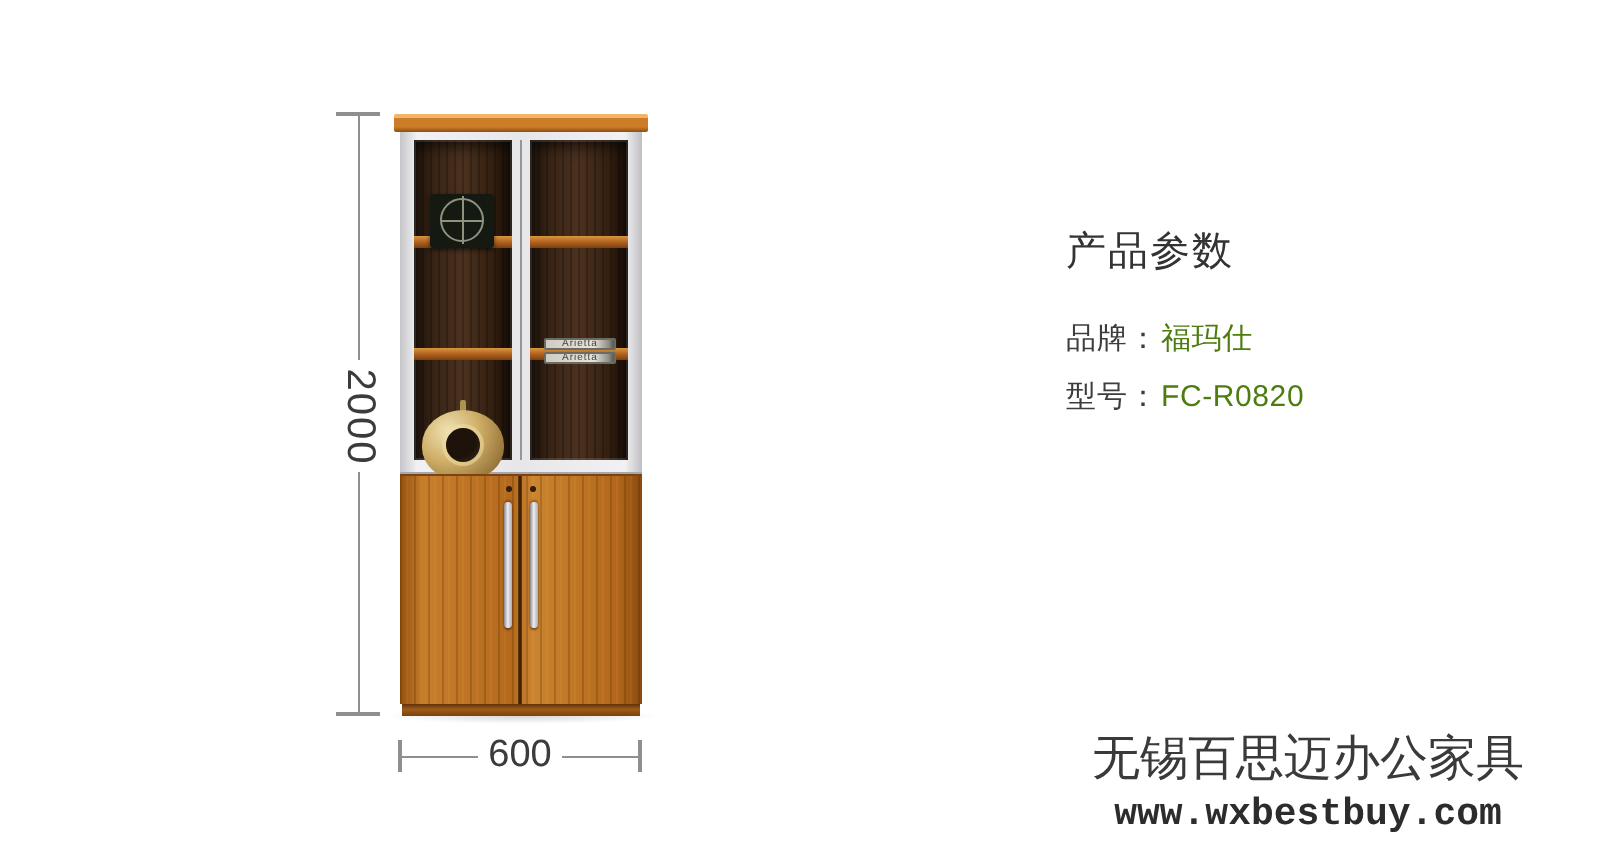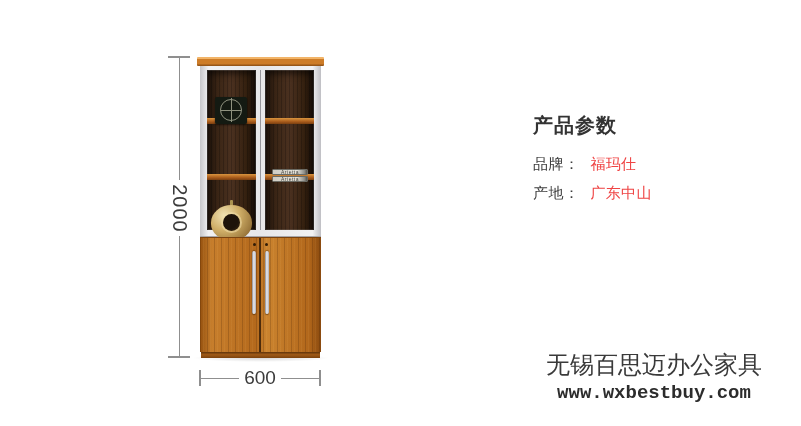--- a/index.html
+++ b/index.html
@@ -77,28 +77,28 @@
     display:flex; align-items:center; justify-content:center; }
   .dim-v-label span { transform:rotate(90deg); font-size:20px; color:#3b3b3b; white-space:nowrap; letter-spacing:1px; }
   .dim-h-line { left:200px; top:378px; width:120px; height:1px; }
   .dim-h-tick { top:370px; width:2px; height:16px; }
   .dim-h-tick.l { left:199px; } .dim-h-tick.r { left:319px; }
   .dim-h-label { position:absolute; left:239px; top:367px; width:42px; height:22px; background:#fff;
     display:flex; align-items:center; justify-content:center; font-size:19px; color:#3b3b3b; }
 
   
   .specs { position:absolute; left:533px; top:112px; }
-  .specs-title { font-size:20px; font-weight:bold; color:#333; letter-spacing:1px; }
+  .specs-title { font-size:20px; font-weight:normal; color:#333; letter-spacing:1px; }
   .spec-rows { margin-top:16px; }
-  .spec-row { display:flex; height:29px; font-size:15px; }
+  .spec-row { display:flex; align-items:center; height:29px; font-size:15px; }
   .spec-label { color:#3d3d3d; letter-spacing:0.5px; }
-  .spec-value { color:#ef4444; margin-left:11px; letter-spacing:0.3px; }
+  .spec-value { color:#4d7c0f; margin-left:1px; letter-spacing:0.3px; }
 
   
-  .watermark { position:absolute; left:538px; top:349px; width:232px; text-align:center; }
+  .watermark { position:absolute; left:538px; top:363px; width:232px; text-align:center; }
   .wm-line1 { font-family:"DejaVu Serif","Liberation Serif",serif; font-size:24px; color:#3a3a3a; white-space:nowrap; }
   .wm-line2 { font-family:"Liberation Mono","DejaVu Sans Mono",monospace; font-size:19px; font-weight:bold; color:#2c2c2c; white-space:nowrap; margin-top:1px; }
 </style>
 </head>
 <body>
 
 <div class="stage">
 
   <div>
     <div class="cab-shadow"></div>
@@ -160,22 +160,22 @@
   </div>
 
   <div class="specs">
     <div class="specs-title">产品参数</div>
     <div class="spec-rows">
       <div class="spec-row">
         <span class="spec-label">品牌：</span>
         <span class="spec-value">福玛仕</span>
       </div>
       <div class="spec-row">
-        <span class="spec-label">产地：</span>
-        <span class="spec-value">广东中山</span>
+        <span class="spec-label">型号：</span>
+        <span class="spec-value">FC-R0820</span>
       </div>
     </div>
   </div>
 
   <div class="watermark">
     <div class="wm-line1">无锡百思迈办公家具</div>
     <div class="wm-line2">www.wxbestbuy.com</div>
   </div>
 
 </div>

